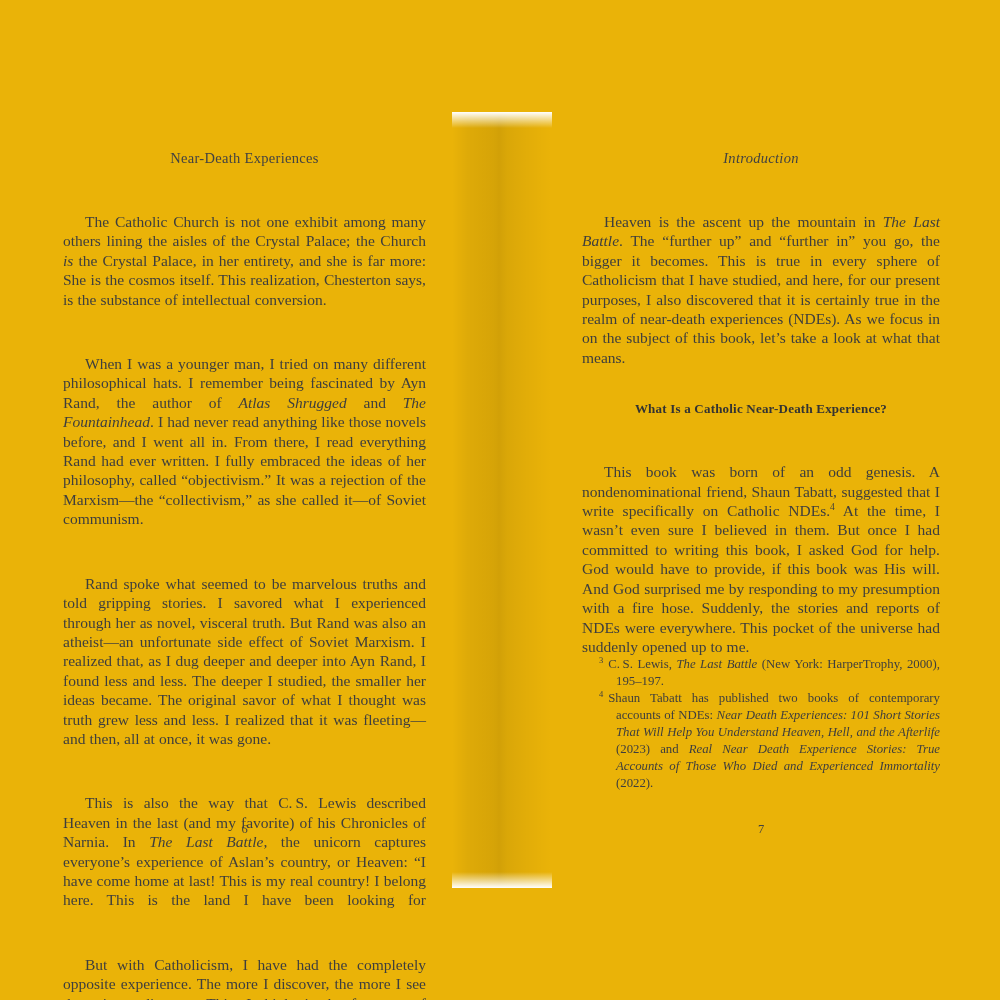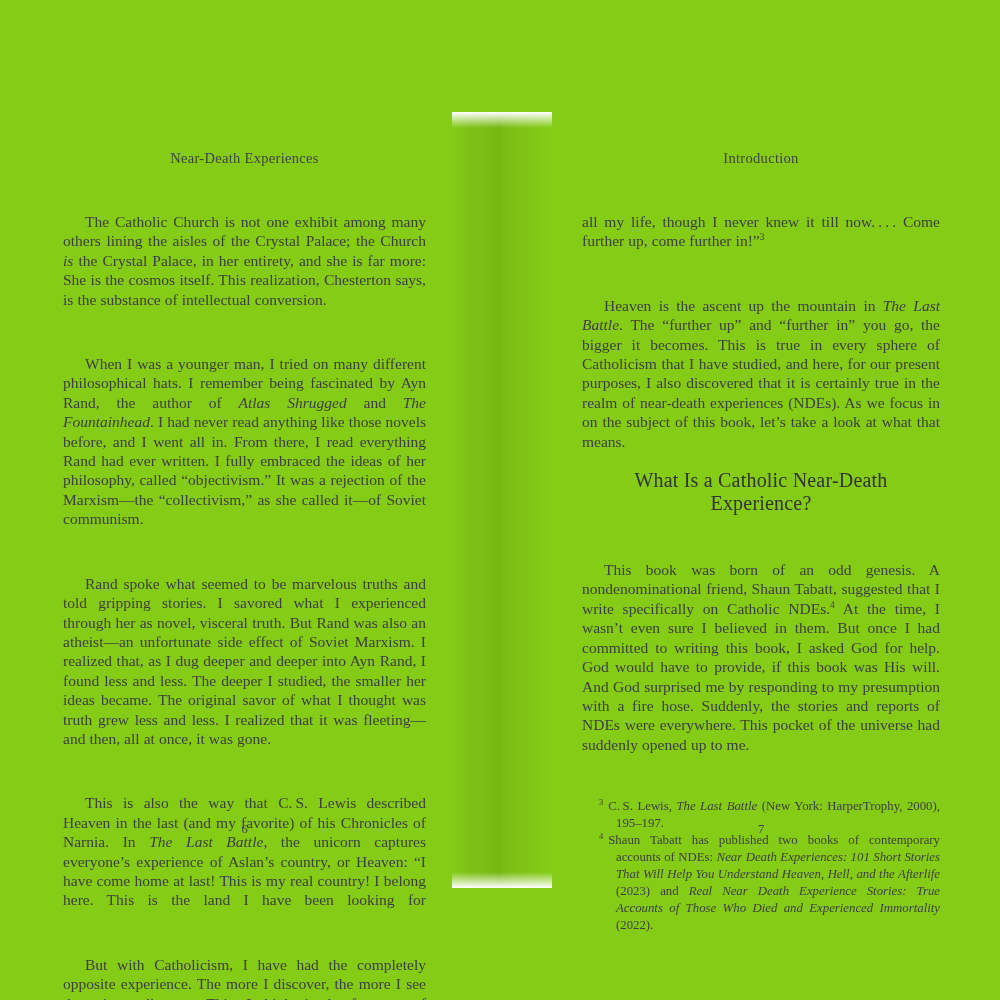--- a/index.html
+++ b/index.html
@@ -2,21 +2,21 @@
 <html><head>
 <meta charset="utf-8">
 <style>
   * { margin:0; padding:0; box-sizing:border-box; }
   html, body { width:1000px; height:1000px; background:#ffffff; }
   body {
     font-family:"Liberation Serif","DejaVu Serif",serif;
     color:#3e3e3e;
     -webkit-font-smoothing:antialiased;
   }
-  .spread { position:relative; width:1000px; height:1000px; overflow:hidden; background:#84cc16; }
+  .spread { position:relative; width:1000px; height:1000px; overflow:hidden; background:#eab308; }
 
   
   .gutter {
     position:absolute; left:452px; top:112px; width:100px; height:776px;
     background:
       linear-gradient(to bottom, #ffffff 0px, rgba(255,255,255,0) 16px),
       linear-gradient(to top,    #ffffff 0px, rgba(255,255,255,0) 16px),
       linear-gradient(to right,
         rgba(0,0,0,0)     0%,
         rgba(0,0,0,0.050) 16%,
@@ -29,38 +29,38 @@
   }
 
   .page { position:absolute; top:150px; }
   .page.left  { left:63px;  width:363px; }
   .page.right { left:582px; width:358px; }
 
   .running-head {
     text-align:center; font-size:14.5px; letter-spacing:0.3px;
     margin-bottom:31px; color:#424242;
   }
-  .page.right .running-head { }
+  .page.right .running-head { font-style:italic; }
 
   .body-para {
     font-size:15.5px; line-height:19.4px; text-align:justify;
     text-indent:22px; hyphens:none; word-spacing:0.2px;margin-top:45px;
   }
   .body-para.no-indent { text-indent:0; }
   .body-para.flush-last { text-align-last:justify; }
   .body-para em, .footnote em { font-style:italic; }
 
   .section-heading {
-    font-size:20px; font-weight:normal; text-align:center;
-    letter-spacing:0.2px; margin:18px 0 9px; color:#333333;
+    font-size:13px; font-weight:bold; text-align:center;
+    letter-spacing:0.2px; margin:34px 0 9px; color:#333333;
   }
 
   sup.sup-num { font-size:9.5px; line-height:0; vertical-align:6px; }
 
-  .footnotes { margin-top:44px; padding-left:17px; }
+  .footnotes { padding-left:17px; }
   .footnote {
     font-size:12.8px; line-height:17px; text-align:justify;
     padding-left:17px; text-indent:-17px; hyphens:none;
   }
   .footnote .fn-num { font-size:8.5px; line-height:0; vertical-align:5px; margin-right:5px; }
 
   .page-number { position:absolute; top:822px; font-size:12.5px; text-align:center; color:#424242; }
   .pn-left  { left:63px;  width:363px; }
   .pn-right { left:582px; width:358px; }
 </style>
@@ -77,21 +77,20 @@
         <p class="body-para"><span>When I was a younger man, I tried on many different philosophical hats. I remember being fascinated by Ayn Rand, the author of </span><em>Atlas Shrugged</em><span> and </span><em>The Fountainhead</em><span>. I had never read anything like those novels before, and I went all in. From there, I read everything Rand had ever written. I fully embraced the ideas of her philosophy, called “objectivism.” It was a rejection of the Marxism—the “collectivism,” as she called it—of Soviet communism.</span></p>
         <p class="body-para"><span>Rand spoke what seemed to be marvelous truths and told gripping stories. I savored what I experienced through her as novel, visceral truth. But Rand was also an atheist—an unfortunate side effect of Soviet Marxism. I realized that, as I dug deeper and deeper into Ayn Rand, I found less and less. The deeper I studied, the smaller her ideas became. The original savor of what I thought was truth grew less and less. I realized that it was fleeting—and then, all at once, it was gone.</span></p>
         <p class="body-para flush-last"><span>This is also the way that C. S. Lewis described Heaven in the last (and my favorite) of his Chronicles of Narnia. In </span><em>The Last Battle</em><span>, the unicorn captures everyone’s experience of Aslan’s country, or Heaven: “I have come home at last! This is my real country! I belong here. This is the land I have been looking for</span></p>
         <p class="body-para"><span>But with Catholicism, I have had the completely opposite experience. The more I discover, the more I see there is to discover. This, I think, is the foretaste of Heaven that the Church, unique among all institutions of world history and all the exhibits of the Crystal Palace, is able to offer us.</span></p>
       </div>
   </section>
 
   <section class="page right">
     <div class="running-head">Introduction</div>
     <div class="body" id="right-body">
-        <p class="body-para no-indent"><span>all my life, though I never knew it till now. . . . Come further up, come further in!”</span><sup class="sup-num">3</sup></p>
         <p class="body-para"><span>Heaven is the ascent up the mountain in </span><em>The Last Battle</em><span>. The “further up” and “further in” you go, the bigger it becomes. This is true in every sphere of Catholicism that I have studied, and here, for our present purposes, I also discovered that it is certainly true in the realm of near-death experiences (NDEs). As we focus in on the subject of this book, let’s take a look at what that means.</span></p>
         <h2 class="section-heading">What Is a Catholic Near-Death Experience?</h2>
         <p class="body-para"><span>This book was born of an odd genesis. A nondenominational friend, Shaun Tabatt, suggested that I write specifically on Catholic NDEs.</span><sup class="sup-num">4</sup><span> At the time, I wasn’t even sure I believed in them. But once I had committed to writing this book, I asked God for help. God would have to provide, if this book was His will. And God surprised me by responding to my presumption with a fire hose. Suddenly, the stories and reports of NDEs were everywhere. This pocket of the universe had suddenly opened up to me.</span></p>
       </div>
     <div class="footnotes" id="footnotes">
         <p class="footnote"><sup class="fn-num">3</sup><span>C. S. Lewis, </span><em>The Last Battle</em><span> (New York: HarperTrophy, 2000), 195–197.</span></p>
         <p class="footnote"><sup class="fn-num">4</sup><span>Shaun Tabatt has published two books of contemporary accounts of NDEs: </span><em>Near Death Experiences: 101 Short Stories That Will Help You Understand Heaven, Hell, and the Afterlife</em><span> (2023) and </span><em>Real Near Death Experience Stories: True Accounts of Those Who Died and Experienced Immortality</em><span> (2022).</span></p>
       </div>
   </section>
 

